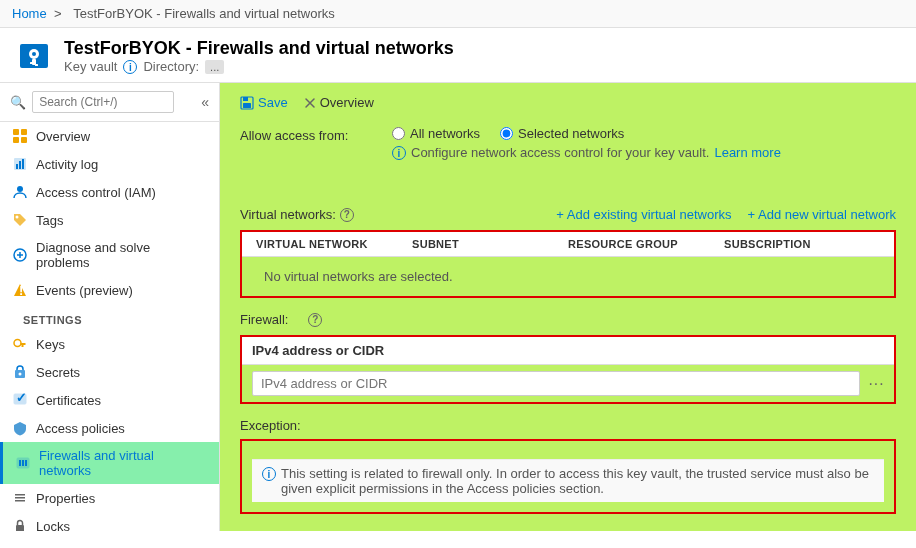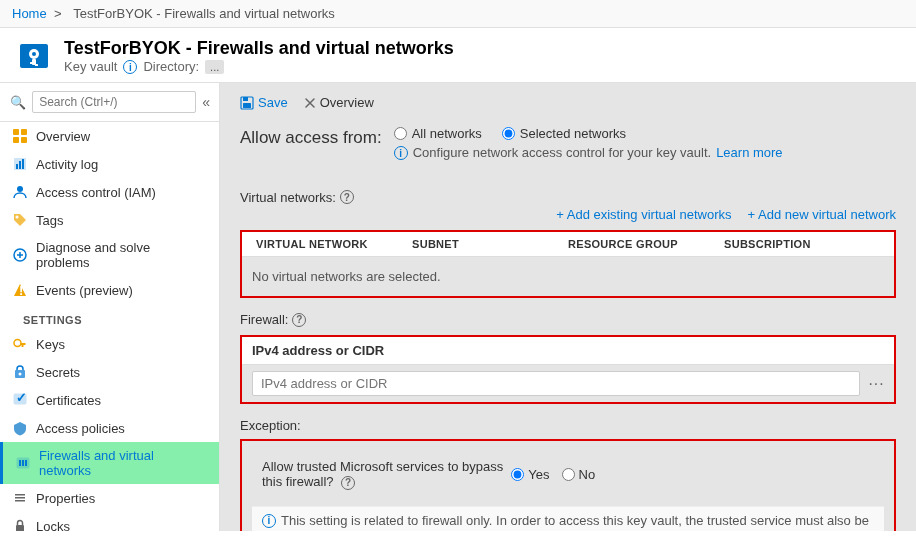--- a/index.html
+++ b/index.html
@@ -13,56 +13,56 @@
     .page-header-icon { width: 36px; height: 36px; margin-right: 12px; display: flex; align-items: center; justify-content: center; }
     .page-header-icon svg { width: 32px; height: 32px; }
     .page-header-text h1 { font-size: 18px; font-weight: 600; color: #000; }
     .page-header-text .subtitle { font-size: 12px; color: #666; display: flex; align-items: center; gap: 6px; }
     .subtitle-badge { background: #e0e0e0; border-radius: 2px; padding: 1px 5px; font-size: 11px; color: #555; }
 
     .layout { display: flex; height: calc(548px - 70px - 30px); }
 
     .sidebar { width: 220px; border-right: 1px solid #e0e0e0; background: #fff; overflow-y: auto; flex-shrink: 0; }
     .sidebar-search { padding: 8px 10px; border-bottom: 1px solid #e0e0e0; display: flex; align-items: center; gap: 6px; }
-    .sidebar-search input { border: 1px solid #ccc; border-radius: 2px; padding: 3px 6px; font-size: 12px; width: 164px; }
+    .sidebar-search input { border: 1px solid #ccc; border-radius: 2px; padding: 3px 6px; font-size: 12px; width: 142px; }
     .sidebar-search .collapse-icon { cursor: pointer; color: #666; font-size: 14px; margin-left: auto; }
 
     .sidebar-item { display: flex; align-items: center; padding: 6px 12px; cursor: pointer; color: #333; gap: 8px; }
     .sidebar-item.active { background: #86efac; color: #0078d4; font-weight: 400; border-left: 3px solid #0078d4; align-items: center; }
     .sidebar-section-label { padding: 10px 12px 4px 23px; font-size: 11px; font-weight: 700; color: #555; text-transform: uppercase; letter-spacing: 0.5px; }
     .sidebar-icon { width: 16px; height: 16px; display: flex; align-items: center; justify-content: center; flex-shrink: 0; }
 
-    .main-content { flex: 1; overflow-y: auto; padding: 12px 20px; background: #e5e5e5; }
+    .main-content { flex: 1; overflow-y: auto; padding: 12px 20px; background: #bef264; }
 
     .toolbar { display: flex; align-items: center; gap: 16px; margin-bottom: 16px; }
     .toolbar-btn { display: flex; align-items: center; gap: 4px; color: #0078d4; cursor: pointer; font-size: 13px; border: none; background: none; padding: 0; }
 
     .section-row { display: flex; align-items: flex-start; margin-bottom: 12px; gap: 12px; }
-    .section-label { min-width: 140px; color: #333; font-size: 17px; padding-top: 2px; font-weight: 400; }
+    .section-label { min-width: 140px; color: #333; font-size: 13px; padding-top: 2px; font-weight: 400; }
     .section-content { flex: 1; }
 
     .radio-group { display: flex; align-items: center; gap: 20px; }
     .radio-item { display: flex; align-items: center; gap: 5px; cursor: pointer; }
     .radio-item input[type=radio] { cursor: pointer; }
 
     .info-row { display: flex; align-items: center; gap: 5px; color: #555; font-size: 12px; margin-top: 4px; }
     .info-row a { color: #0078d4; text-decoration: none; }
 
-    .vnet-header-row { display: flex; align-items: center; gap: 8px; }
+    .vnet-header-row { display: flex; align-items: flex-end; gap: 8px; }
     .vnet-label { font-size: 13px; color: #333; display: flex; align-items: center; gap: 4px; }
     .vnet-actions { margin-left: auto; display: flex; gap: 16px; margin-top: 35px; }
     .vnet-action-link { color: #0078d4; cursor: pointer; font-size: 13px; text-decoration: none; display: flex; align-items: center; gap: 2px; }
 
     .table-container { border: 2px solid #d00; margin-top: 8px; }
     .table-header { display: grid; grid-template-columns: 2fr 2fr 2fr 2fr; background: #fff; border-bottom: 1px solid #ddd; padding: 6px 14px; }
     .table-header-cell { font-size: 11px; font-weight: 700; color: #333; text-transform: uppercase; letter-spacing: 0.3px; }
-    .table-empty { padding: 12px 10px; color: #555; font-size: 13px; }
+    .table-empty { padding: 12px 22px; color: #555; font-size: 13px; }
 
     .firewall-section { margin-top: 14px; }
-    .firewall-label { font-size: 13px; color: #333; display: flex; align-items: center; gap: 4px; margin-bottom: 8px; }
+    .firewall-label { font-size: 13px; color: #333; display: flex; align-items: center; gap: 20px; margin-bottom: 8px; }
 
     .firewall-box { border: 2px solid #d00; }
     .firewall-box-header { padding: 6px 10px; font-size: 13px; font-weight: 600; color: #333; border-bottom: 1px solid #ddd; background: #fff; }
     .firewall-input-row { display: flex; align-items: center; padding: 6px 10px; gap: 8px; }
     .firewall-input { flex: 1; border: 1px solid #ccc; border-radius: 2px; padding: 4px 8px; font-size: 13px; color: #888; background: #fff; outline: none; }
     .firewall-dots { color: #666; font-size: 16px; cursor: pointer; }
 
     .exception-section { margin-top: 14px; }
     .exception-label { font-size: 13px; color: #333; margin-bottom: 6px; font-weight: 400; }
     .exception-box { border: 2px solid #d00; padding: 10px; }
@@ -321,38 +321,20 @@
         <div class="firewall-input-row">
           <input type="text" class="firewall-input" placeholder="IPv4 address or CIDR" style="">
           <span class="firewall-dots">···</span>
         </div>
       </div>
     </div>
 
     <div class="exception-section">
       <div class="exception-label">Exception:</div>
       <div class="exception-box">
-        <div style="padding: 8px 10px;">
-          <div class="exception-content">
-            <span class="exception-text">
-              Allow trusted Microsoft services to bypass<br>this firewall?
-              <span class="help-icon" style="display:inline-flex;margin-left:4px;">?</span>
-            </span>
-            <div class="exception-radio-group">
-              <label class="exception-radio-item">
-                <input type="radio" name="exception" checked="" style="">
-                <span>Yes</span>
-              </label>
-              <label class="exception-radio-item">
-                <input type="radio" name="exception" style="">
-                <span>No</span>
-              </label>
-            </div>
-          </div>
-        </div>
         <div class="exception-info">
           <span class="info-circle">i</span>
           <span>This setting is related to firewall only. In order to access this key vault, the trusted service must also be given explicit permissions in the Access policies section.</span>
         </div>
       </div>
     </div>
 
   </div>
 </div>
 

